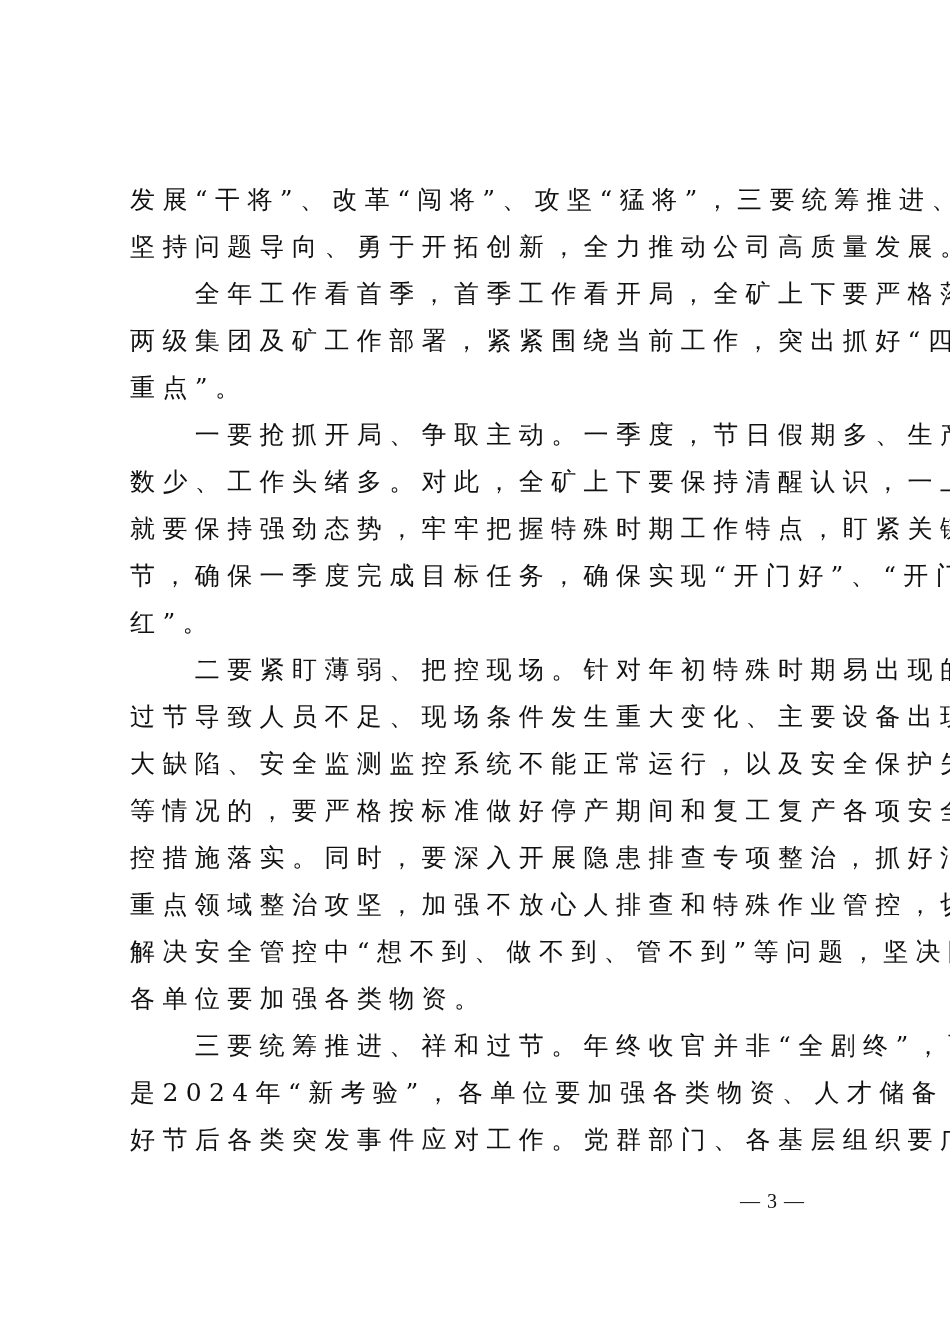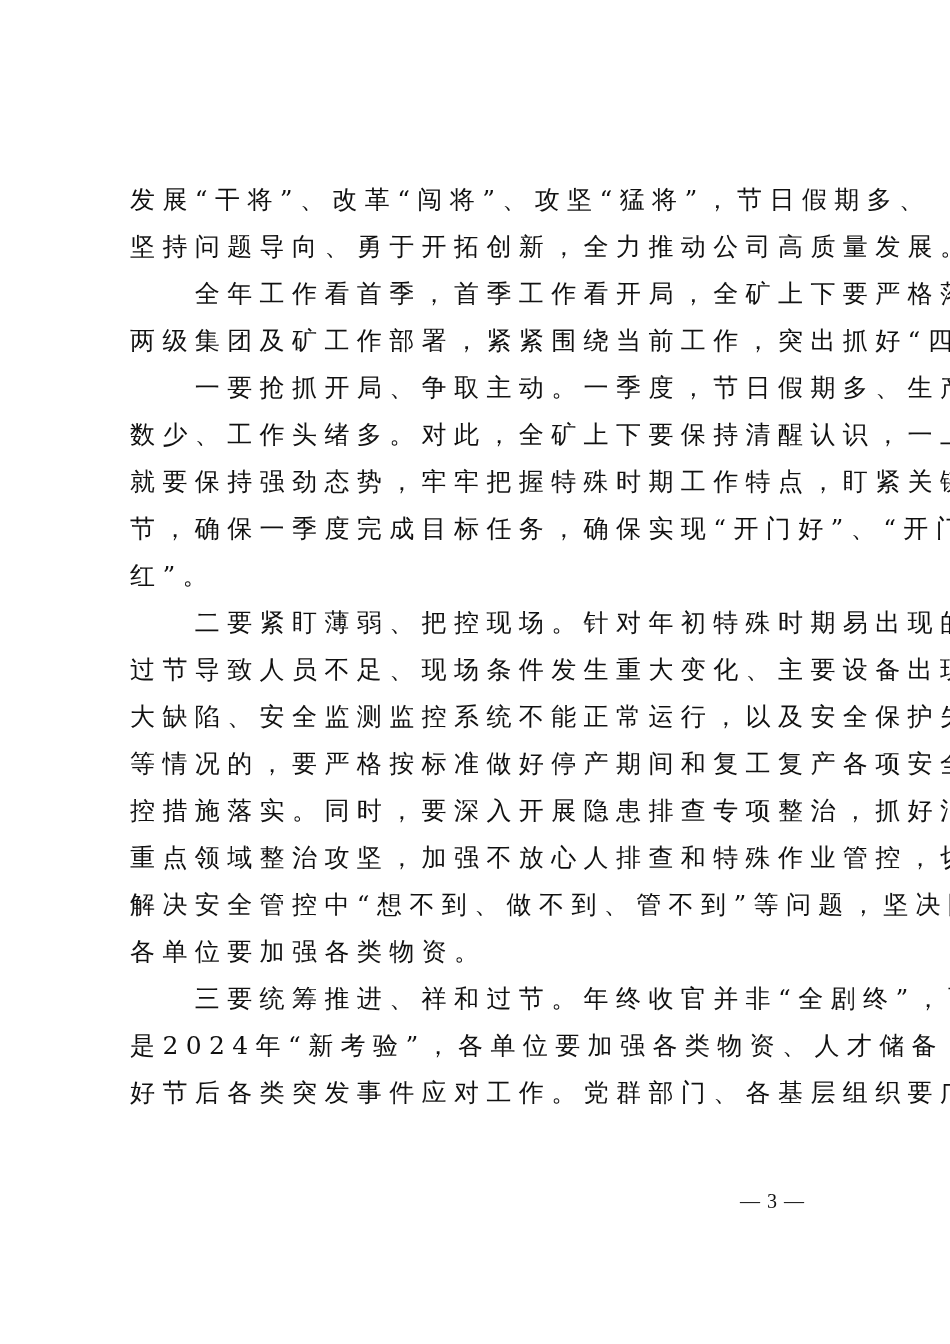--- a/index.html
+++ b/index.html
@@ -35,24 +35,25 @@
       font-family: "Liberation Serif", serif;
       font-size: 20px;
       color: #111111;
       letter-spacing: 1px;
     }
   </style>
 </head>
 <body>
 
 <div class="page">
-  <div class="line">发展“干将”、改革“闯将”、攻坚“猛将”，节日假期多、</div>
+  <div class="line">发展“干将”、改革“闯将”、攻坚“猛将”，三要统筹推进、</div>
   <div class="line">坚持问题导向、勇于开拓创新，全力推动公司高质量发展。</div>
   <div class="line">　　全年工作看首季，首季工作看开局，全矿上下要严格落实</div>
   <div class="line">两级集团及矿工作部署，紧紧围绕当前工作，突出抓好“四项</div>
+  <div class="line">重点”。</div>
   <div class="line">　　一要抢抓开局、争取主动。一季度，节日假期多、生产天</div>
   <div class="line">数少、工作头绪多。对此，全矿上下要保持清醒认识，一上手</div>
   <div class="line">就要保持强劲态势，牢牢把握特殊时期工作特点，盯紧关键环</div>
   <div class="line">节，确保一季度完成目标任务，确保实现“开门好”、“开门</div>
   <div class="line">红”。</div>
   <div class="line">　　二要紧盯薄弱、把控现场。针对年初特殊时期易出现的因</div>
   <div class="line">过节导致人员不足、现场条件发生重大变化、主要设备出现重</div>
   <div class="line">大缺陷、安全监测监控系统不能正常运行，以及安全保护失效</div>
   <div class="line">等情况的，要严格按标准做好停产期间和复工复产各项安全管</div>
   <div class="line">控措施落实。同时，要深入开展隐患排查专项整治，抓好消防</div>

